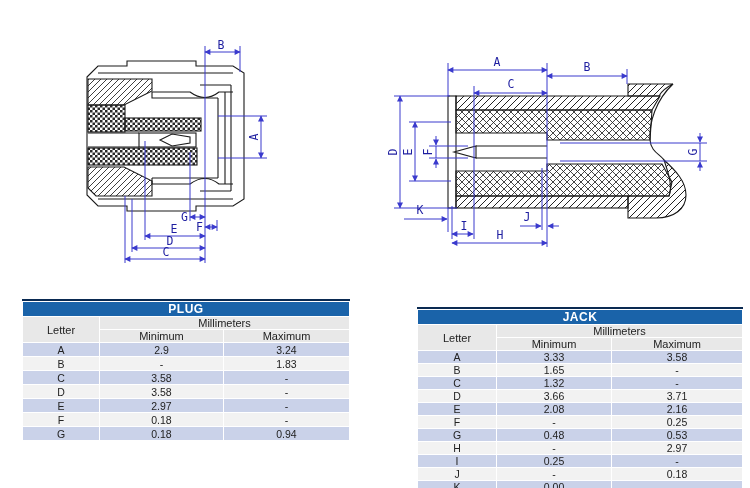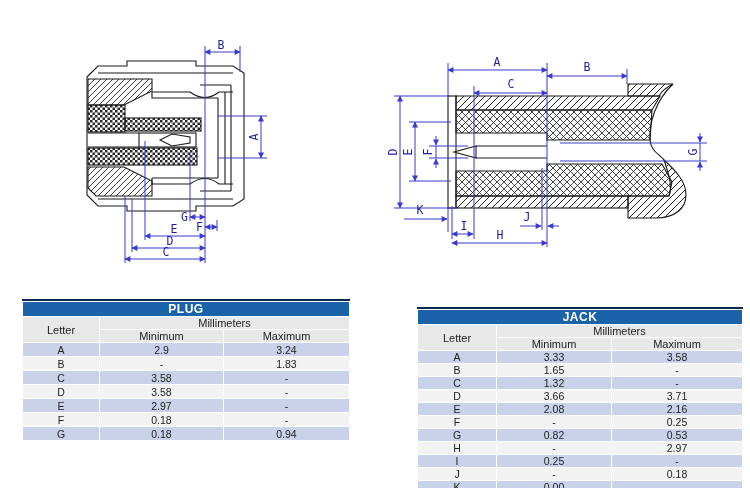--- a/index.html
+++ b/index.html
@@ -272,21 +272,21 @@
         <td>2.08</td>
         <td>2.16</td>
       </tr>
         <tr style="">
         <td>F</td>
         <td>-</td>
         <td>0.25</td>
       </tr>
         <tr style="" class="alt">
         <td>G</td>
-        <td>0.82</td>
+        <td>0.48</td>
         <td>0.53</td>
       </tr>
         <tr style="">
         <td>H</td>
         <td>-</td>
         <td>2.97</td>
       </tr>
         <tr style="" class="alt">
         <td>I</td>
         <td>0.25</td>

